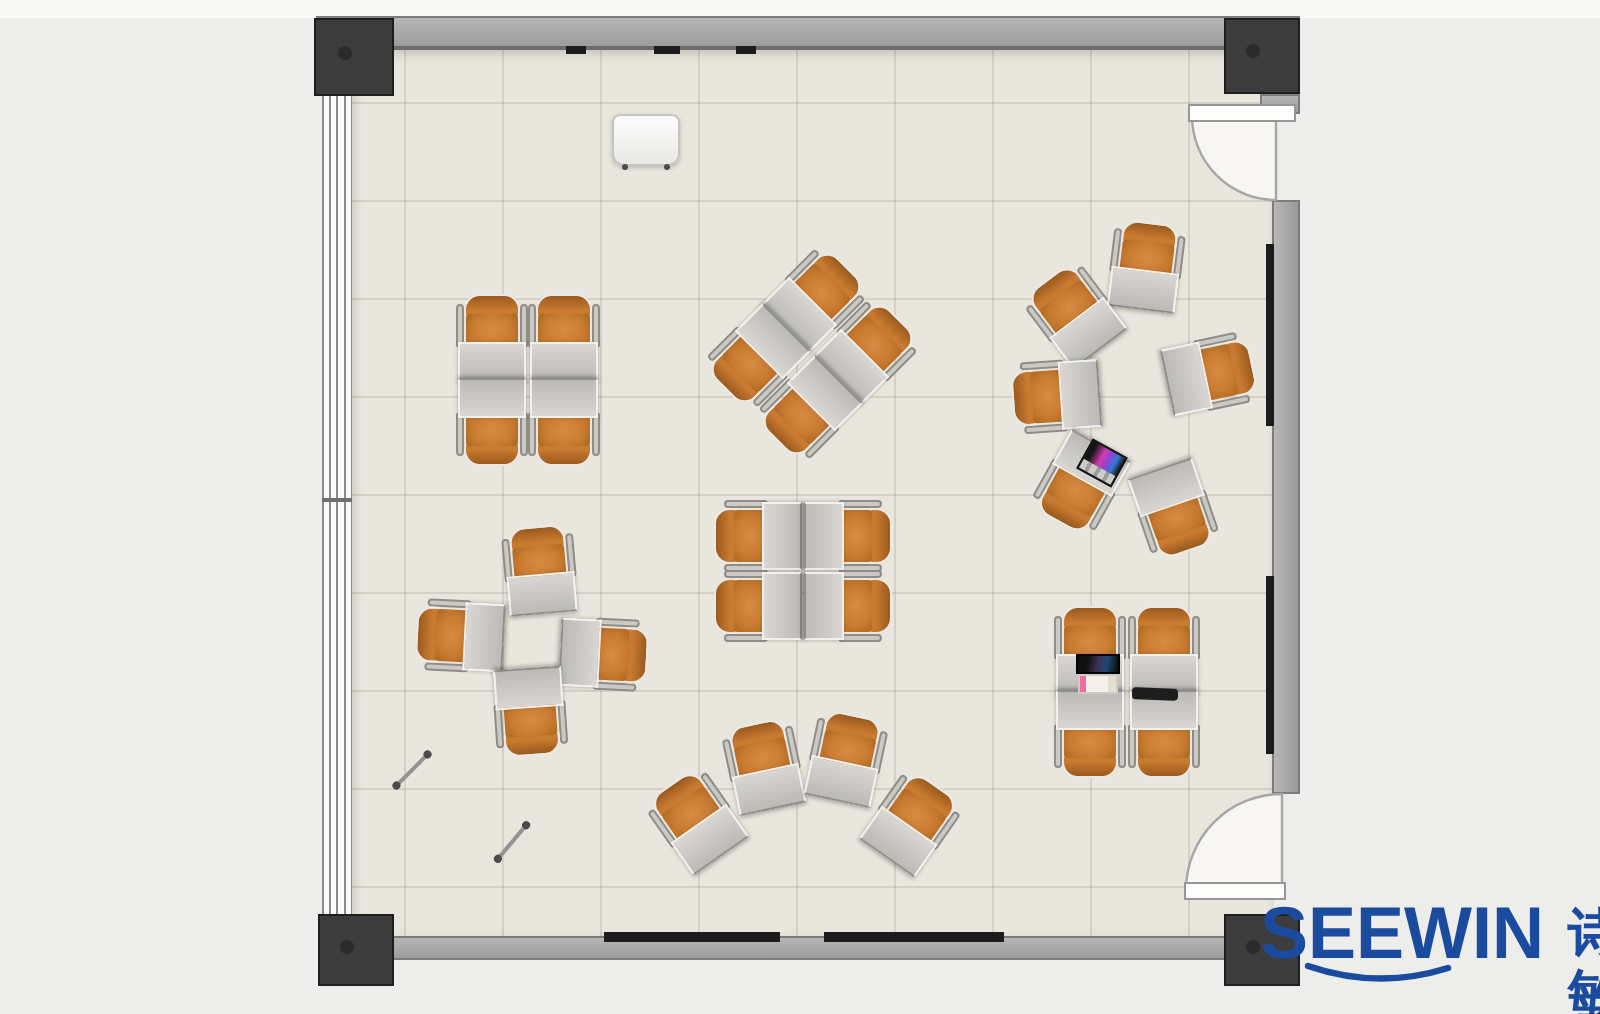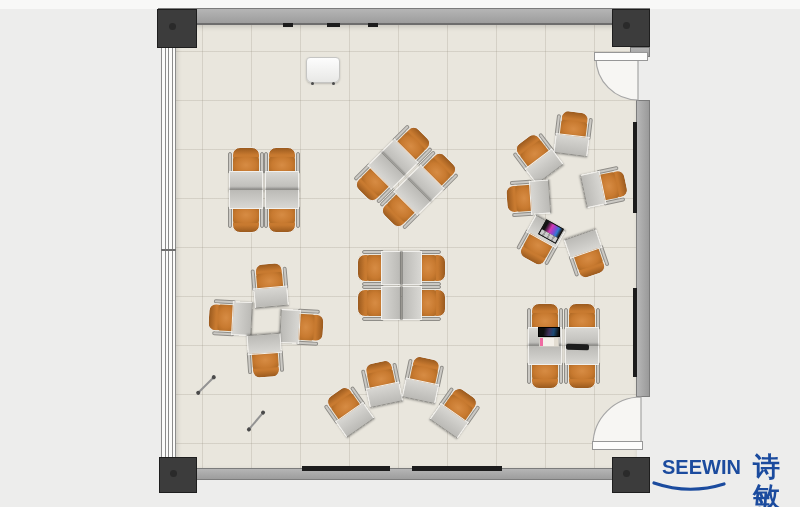--- a/index.html
+++ b/index.html
@@ -72,22 +72,22 @@
   .obj-laptop_open::after{content:"";position:absolute;left:1px;right:1px;top:10px;height:10px;border:1px solid #cfccc5;box-sizing:border-box;
       background:linear-gradient(90deg,#ef6ba2 0 3px,#f4f0e9 3px 14px,#e3ddd2 14px);}
   .obj-laptop_color{width:20px;height:17px;border:1px solid #141414;box-sizing:border-box;background:#222;}
   .obj-laptop_color::before{content:"";position:absolute;left:0;right:0;top:0;height:10px;
       background:linear-gradient(90deg,#141414 12%,#d23ab4 42%,#8a46d2 62%,#2e7ad2 82%,#202020 100%);}
   .obj-laptop_color::after{content:"";position:absolute;left:0;right:0;top:10px;bottom:0;
       background:repeating-linear-gradient(90deg,#cbcbcb 0 3px,#9d9d9d 3px 5px);}
   .obj-tablet{width:23px;height:6px;background:#1d1d1d;border-radius:2px;}
   
   .logo{position:absolute;left:630px;top:452px;display:flex;align-items:flex-start;gap:12px;}
-  .logo-en{font-weight:bold;font-size:20px;line-height:30px;letter-spacing:0px;color:var(--accent);
-      transform:scaleY(1.02);margin-left:32px;}
+  .logo-en{font-weight:bold;font-size:36px;line-height:30px;letter-spacing:0px;color:var(--accent);
+      transform:scaleY(1.02);}
   .logo-swoosh{position:absolute;left:20px;top:29px;}
   .logo-cn{font-weight:bold;font-size:27px;line-height:30px;color:var(--accent);letter-spacing:2px;}
 </style>
 </head>
 <body>
 
 <div class="canvas">
   <div class="floor"></div>
 
   <div class="window-wall"></div>

